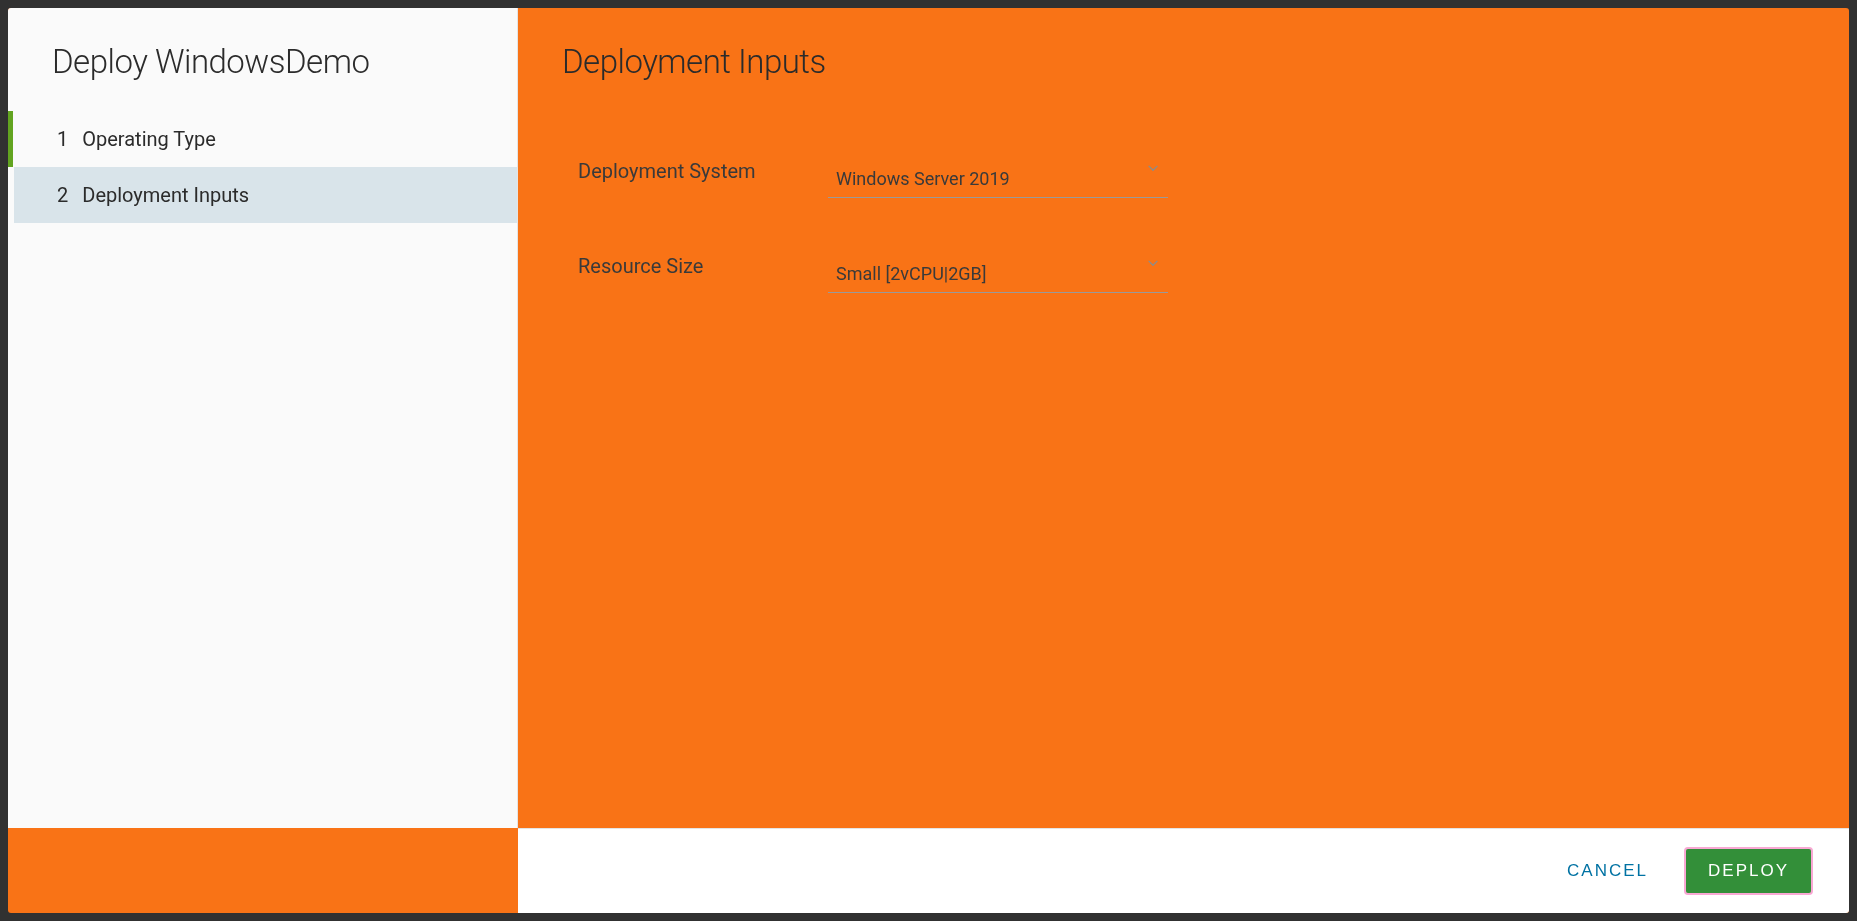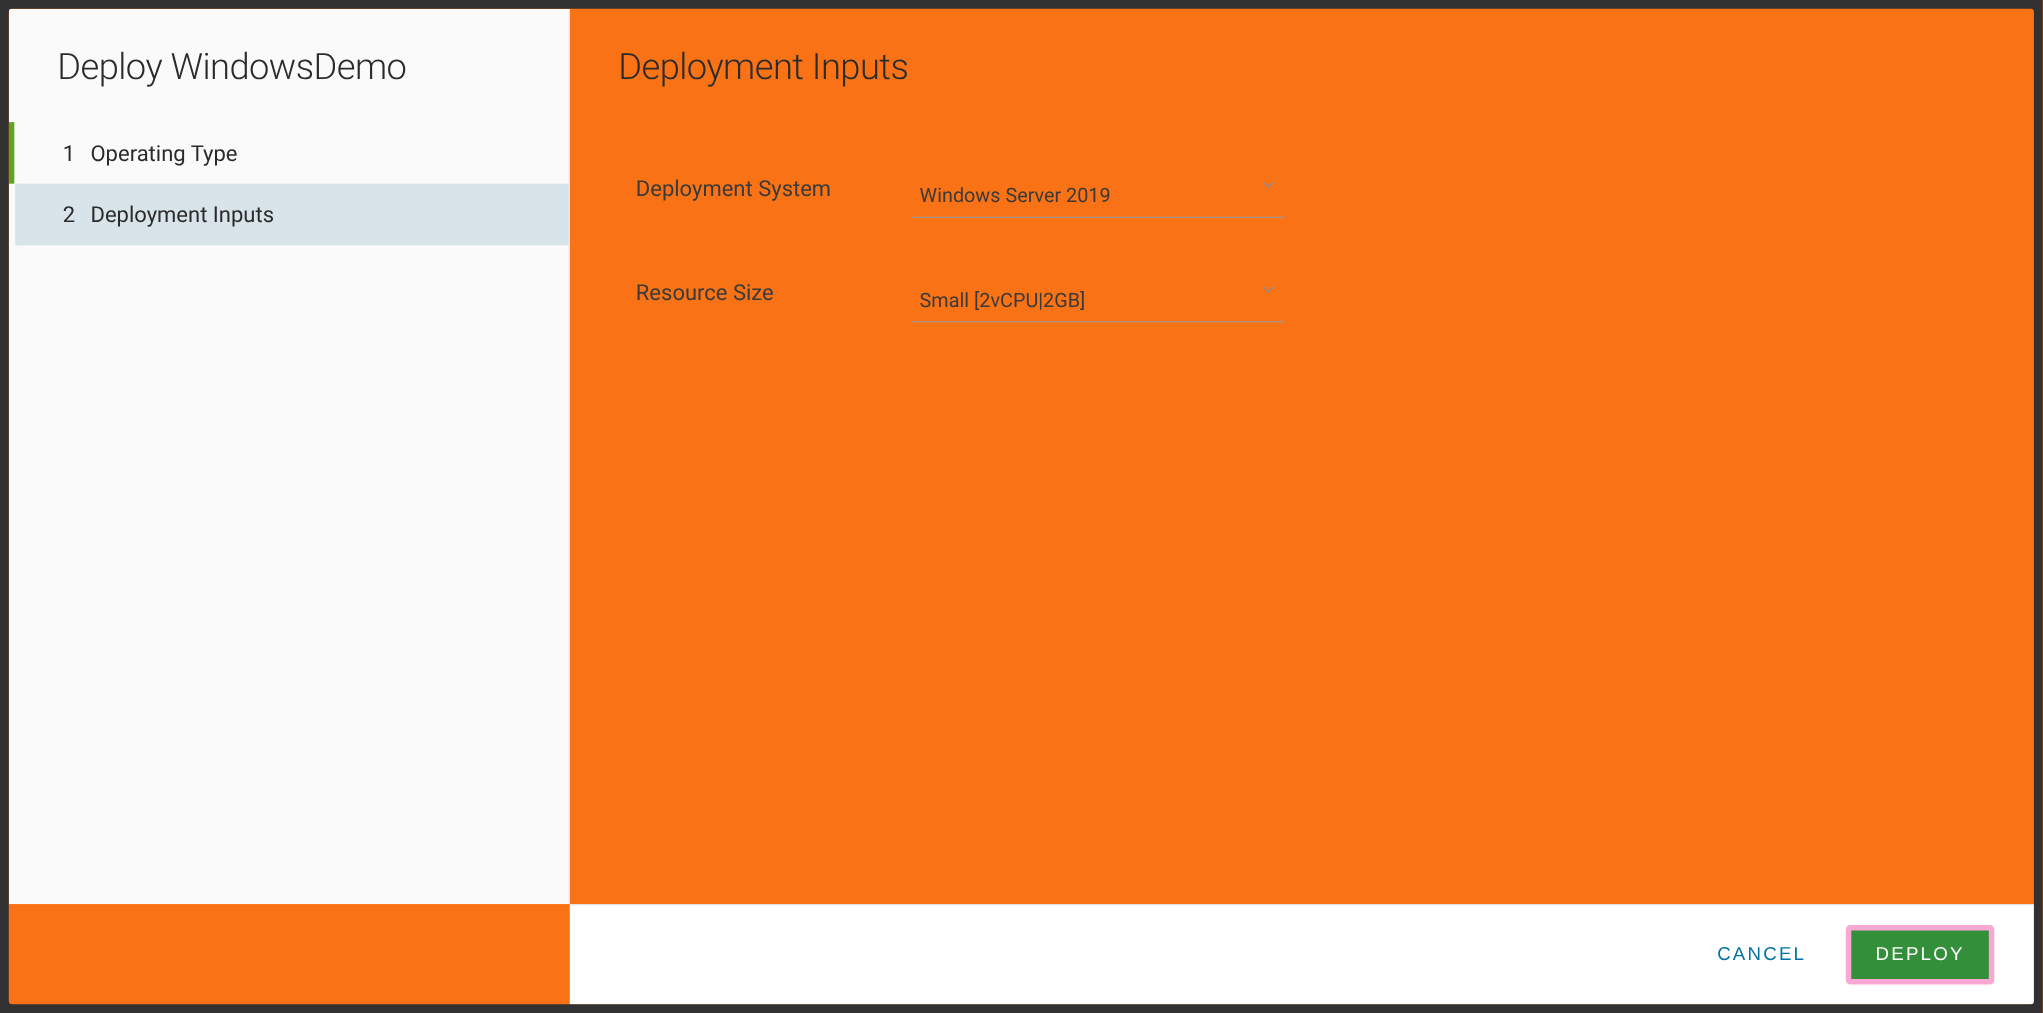--- a/index.html
+++ b/index.html
@@ -150,21 +150,21 @@
       border: none;
     }
     .btn-previous {
       color: #0072a3;
       border: 1px solid #0072a3;
       background: #fff;
     }
     .btn-deploy {
       color: #fff;
       background: #338f39;
-      border: 5px solid #f9a8d4;
+      border: 2px solid #f9a8d4;
     }
   </style>
 </head>
 <body>
 
 <div class="modal">
   <div class="modal-body">
 
     <div class="sidebar">
       <h1 class="sidebar-title">Deploy WindowsDemo</h1>

